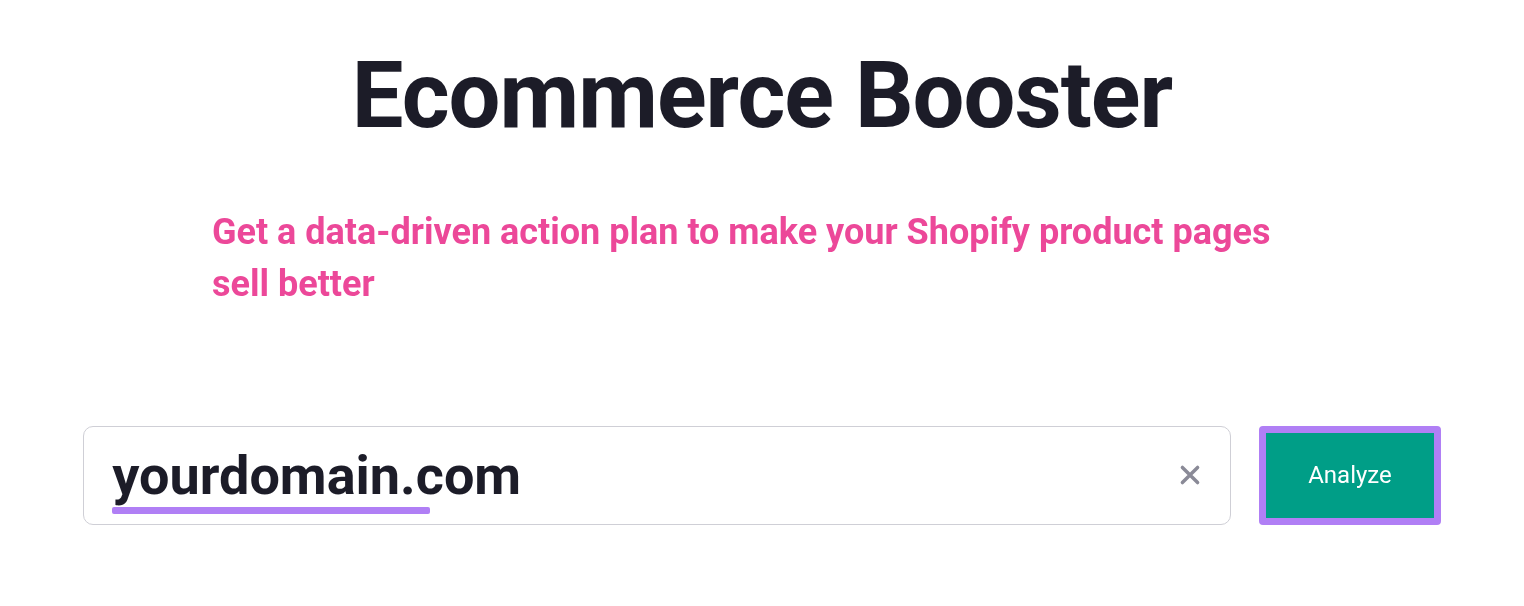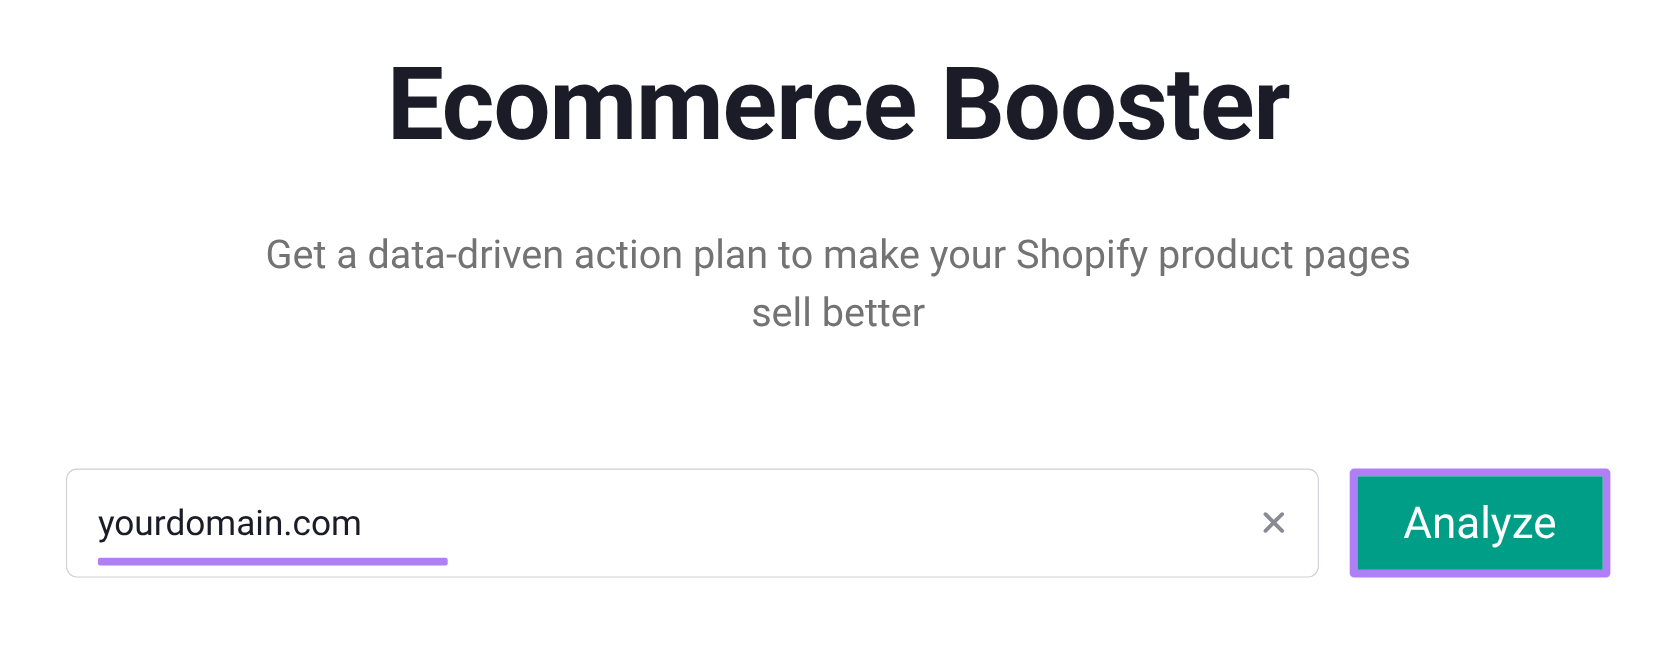--- a/index.html
+++ b/index.html
@@ -20,23 +20,23 @@
   .title {
     font-size: 92px;
     font-weight: 700;
     color: #1c1c28;
     letter-spacing: -1px;
     text-align: right;
     line-height: 1.1;
   }
   .subtitle {
     font-size: 36px;
-    font-weight: 400;
-    color: #737373;
-    text-align: center;
+    font-weight: 700;
+    color: #ec4899;
+    text-align: left;
     margin-top: 60px;
     line-height: 1.45;
     max-width: 1100px;
   }
   .form-row {
     display: flex;
     align-items: stretch;
     margin-top: 115px;
     gap: 28px;
     width: 100%;
@@ -50,25 +50,26 @@
     border: 1px solid #cfcfd6;
     border-radius: 10px;
     display: flex;
     align-items: center;
     padding: 0 70px 0 28px;
     background: #fff;
   }
   .domain-input {
     border: none;
     outline: none;
-    font-size: 32px;
+    font-size: 54px;
     color: #1c1c28;
     width: 100%;
     background: transparent;
     font-family: inherit;
+    font-weight: bold;
   }
   .domain-input::placeholder {
     color: #1c1c28;
   }
   .underline {
     position: absolute;
     left: 28px;
     bottom: 10px;
     width: 318px;
     height: 7px;
@@ -95,21 +96,21 @@
     height: 26px;
   }
   .analyze-wrap {
     border: 7px solid #b07ff5;
     border-radius: 4px;
     display: flex;
   }
   .analyze-btn {
     background: #009e87;
     color: #ffffff;
-    font-size: 40px;
+    font-size: 24px;
     font-weight: 400;
     border: none;
     padding: 0 42px;
     cursor: pointer;
     height: 100%;
     min-height: 85px;
     font-family: inherit;
     display: flex;
     align-items: center;
     justify-content: center;

